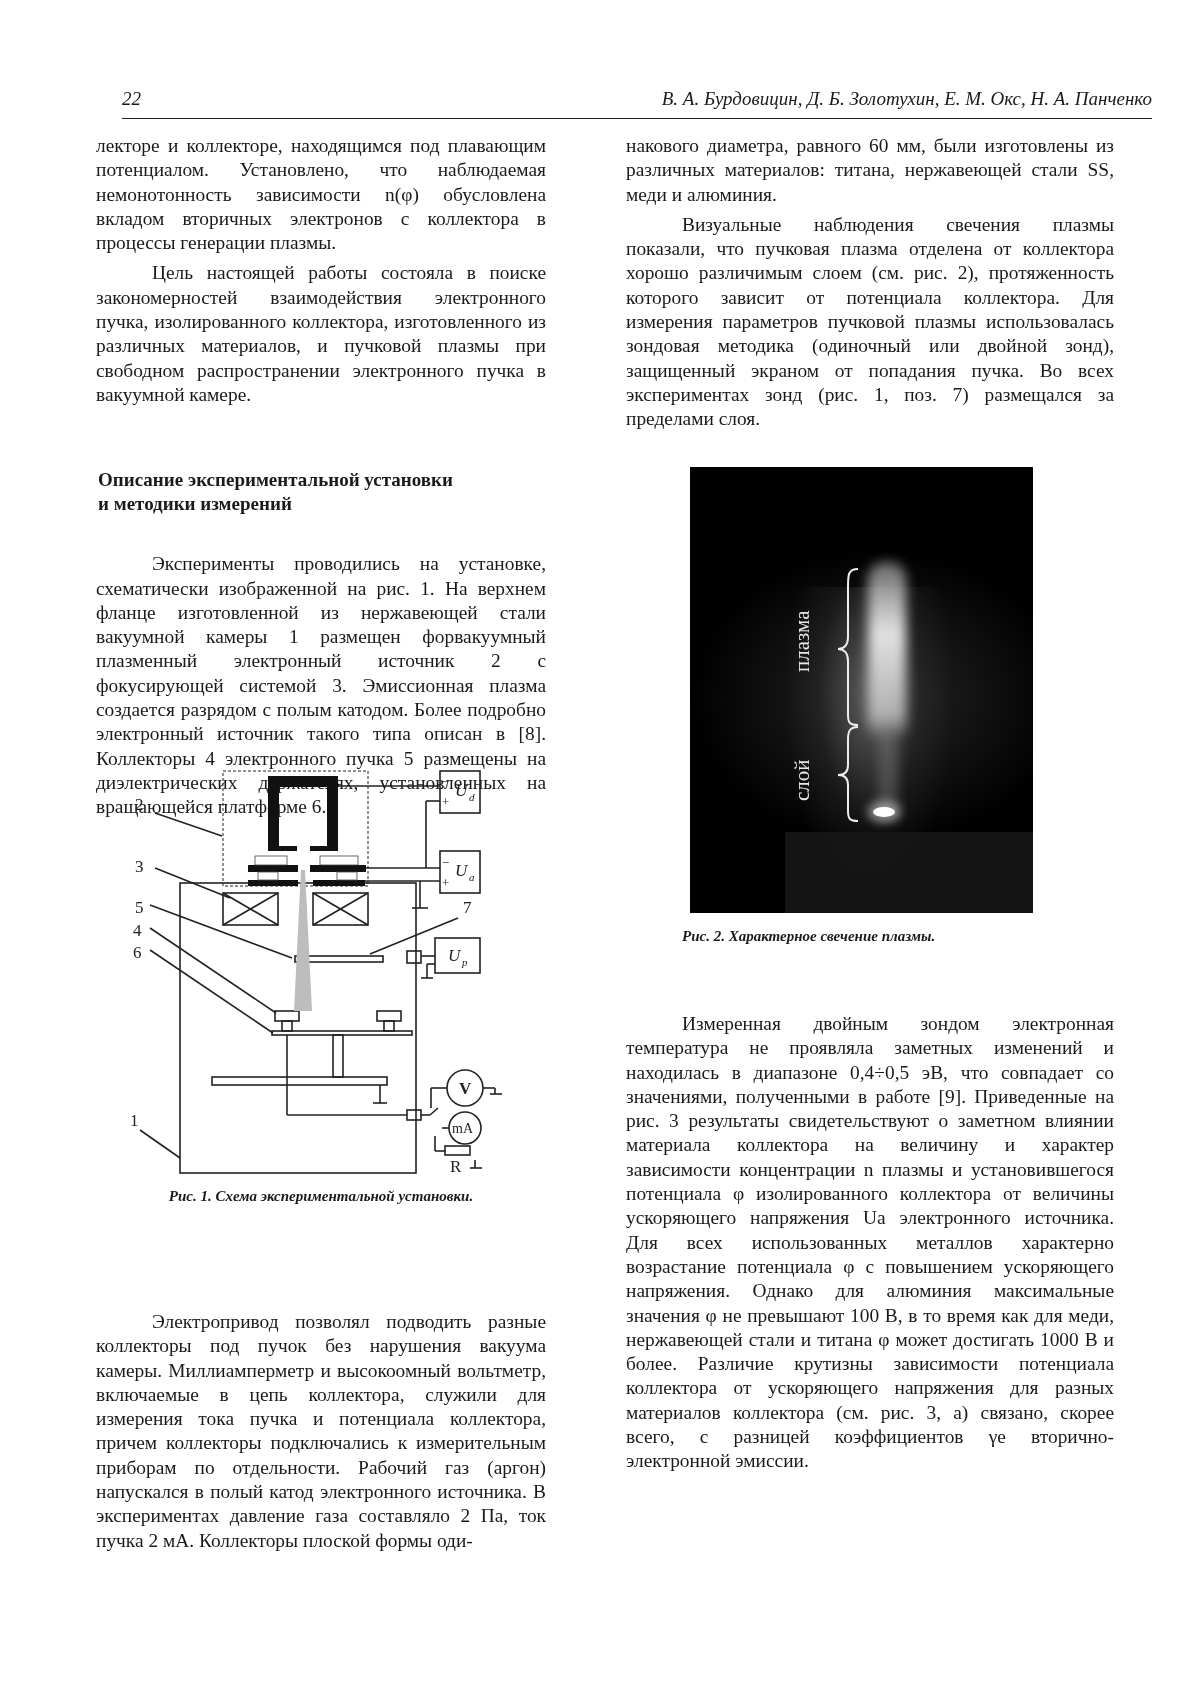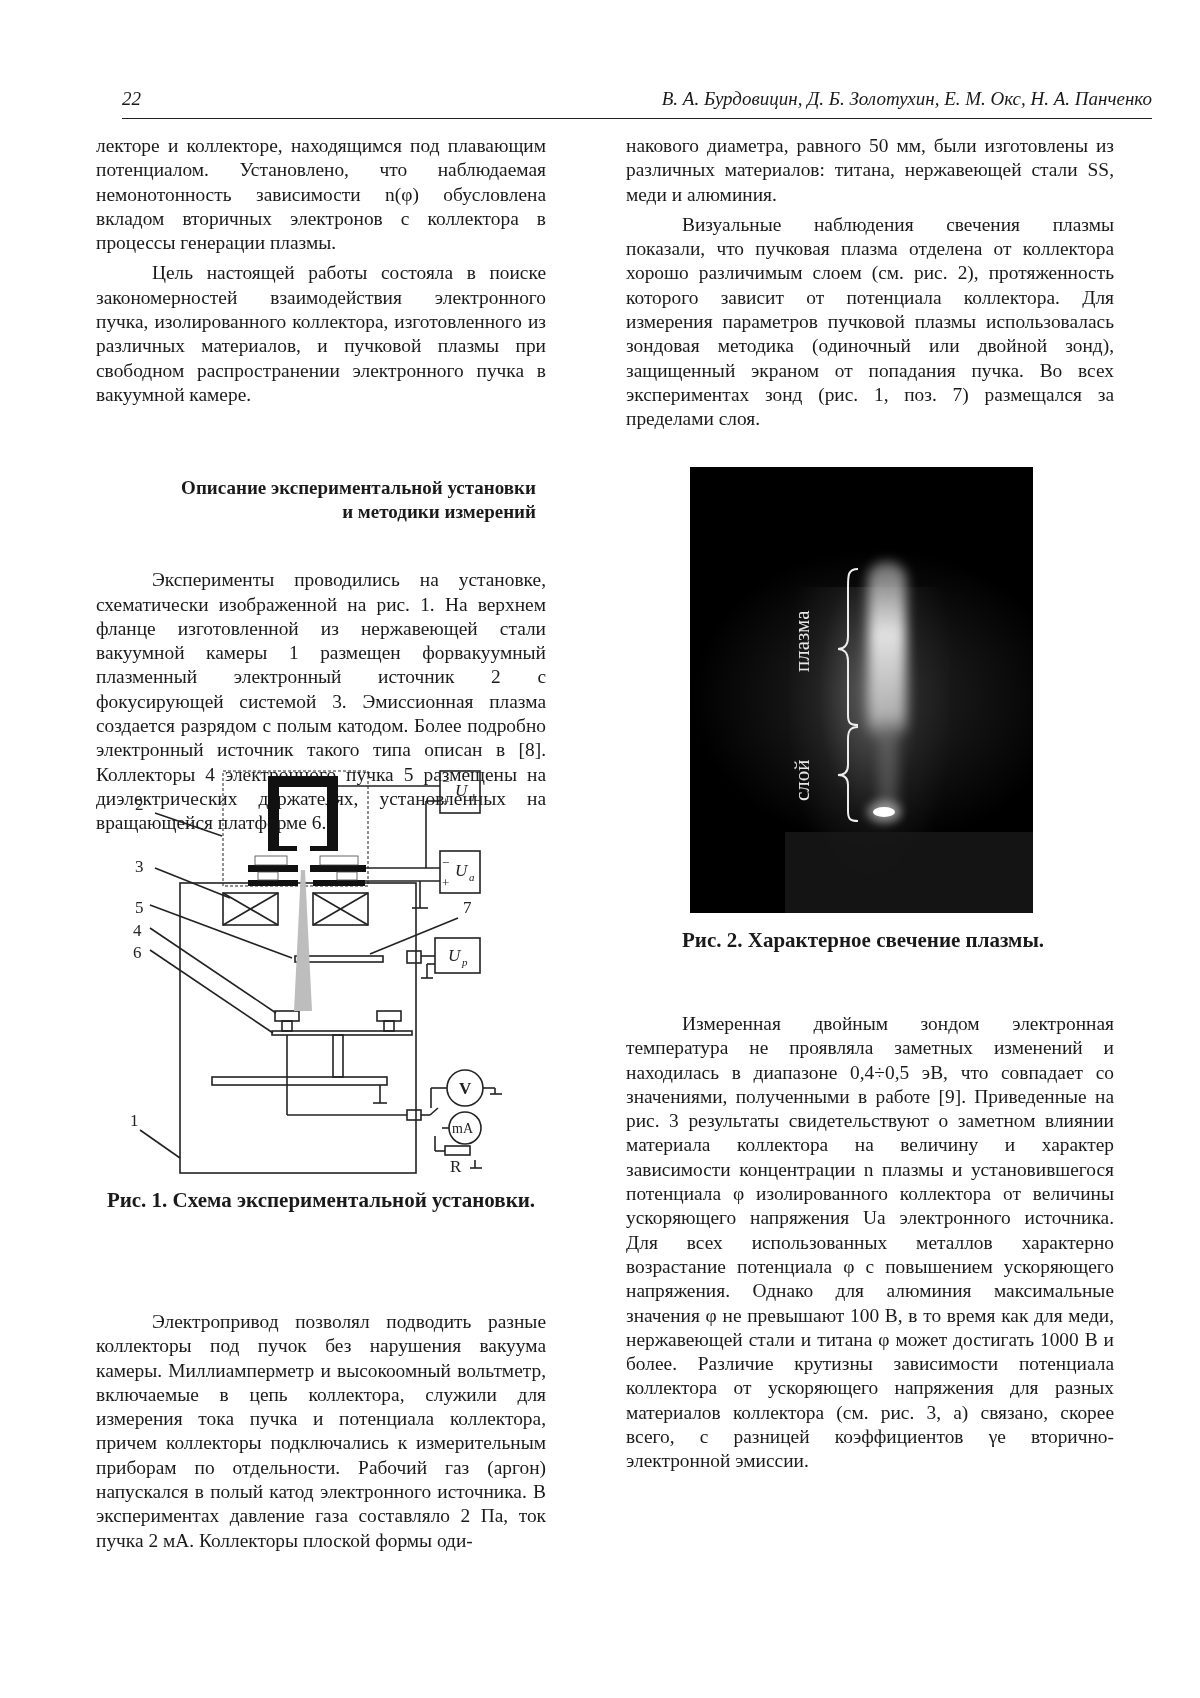--- a/index.html
+++ b/index.html
@@ -6,22 +6,22 @@
   body { width: 1200px; height: 1698px; position: relative; overflow: hidden;
          font-family: "Liberation Serif", "DejaVu Serif", serif; color: #1a1a1a; }
   .header { position: absolute; left: 90px; top: 88px; width: 1030px; height: 30px; border-bottom: 1.5px solid #222; margin-left: 32px; }
   .page-num { position: absolute; left: 0; top: 0; font-style: italic; font-size: 19px; }
   .running-head { position: absolute; right: 0; top: 0; font-style: italic; font-size: 19px; }
   .col { position: absolute; top: 128px; width: 462px; }
   .col-left { left: 90px; }
   .col-right { left: 620px; width: 500px; }
   p { margin: 6px; font-size: 19.4px; line-height: 24.3px; text-align: justify; }
   p.indent { text-indent: 56px; }
-  h2 { margin: 16px; font-size: 19px; line-height: 24px; font-weight: bold; text-align: right; }
-  .caption { font-weight: bold; font-size: 21px; text-align: center; }
+  h2 { margin: 8px; font-size: 19px; line-height: 24px; font-weight: bold; text-align: left; }
+  .caption { font-style: italic; font-weight: bold; font-size: 15px; text-align: center; }
   .fig1 { position: absolute; left: 130px; top: 768px; width: 400px; height: 410px; }
   .fig2 { position: absolute; left: 690px; top: 467px; width: 343px; height: 446px; background: #000; overflow: hidden; }
   .fig2 .glow-a { position: absolute; left: 100px; top: 120px; width: 160px; height: 300px;
     background: radial-gradient(ellipse at 50% 35%, rgba(200,200,200,0.35), rgba(60,60,60,0.25) 45%, rgba(0,0,0,0) 75%); }
   .fig2 .beam { position: absolute; left: 178px; top: 95px; width: 38px; height: 180px; border-radius: 18px 18px 20px 20px;
     background: linear-gradient(to bottom, rgba(170,170,170,0.6), rgba(235,235,235,0.95) 40%, rgba(200,200,200,0.8) 85%, rgba(120,120,120,0.2)); filter: blur(6px); }
   .fig2 .haze { position: absolute; left: 0; top: 80px; width: 343px; height: 300px;
     background: radial-gradient(ellipse at 55% 50%, rgba(70,70,70,0.55), rgba(0,0,0,0) 70%); }
   .fig2 .spot { position: absolute; left: 183px; top: 340px; width: 22px; height: 10px; border-radius: 50%;
     background: #fff; box-shadow: 0 0 10px 6px rgba(255,255,255,0.45); }
@@ -168,21 +168,21 @@
 
 <div style="position:absolute;left:90px;top:1188px;width:462px;">
   <div class="caption">Рис. 1. Схема экспериментальной установки.</div>
 </div>
 
 <div style="position:absolute;left:90px;top:1304px;width:462px;">
   <p class="indent">Электропривод позволял подводить разные коллекторы под пучок без нарушения вакуума камеры. Миллиамперметр и высокоомный вольтметр, включаемые в цепь коллектора, служили для измерения тока пучка и потенциала коллектора, причем коллекторы подключались к измерительным приборам по отдельности. Рабочий газ (аргон) напускался в полый катод электронного источника. В экспериментах давление газа составляло 2 Па, ток пучка 2 мА. Коллекторы плоской формы оди-</p>
 </div>
 
 <div class="col col-right">
-  <p>накового диаметра, равного 50 мм, были изготовлены из различных материалов: титана, нержавеющей стали SS, меди и алюминия.</p>
+  <p>накового диаметра, равного 60 мм, были изготовлены из различных материалов: титана, нержавеющей стали SS, меди и алюминия.</p>
   <p class="indent">Визуальные наблюдения свечения плазмы показали, что пучковая плазма отделена от коллектора хорошо различимым слоем (см. рис. 2), протяженность которого зависит от потенциала коллектора. Для измерения параметров пучковой плазмы использовалась зондовая методика (одиночный или двойной зонд), защищенный экраном от попадания пучка. Во всех экспериментах зонд (рис. 1, поз. 7) размещался за пределами слоя.</p>
 </div>
 
 <div class="fig2">
   <div class="haze"></div>
   <div class="glow-a"></div>
   <div class="floor"></div>
   <div class="beam"></div>
   <div class="dimbeam"></div>
   <div class="spot"></div>

